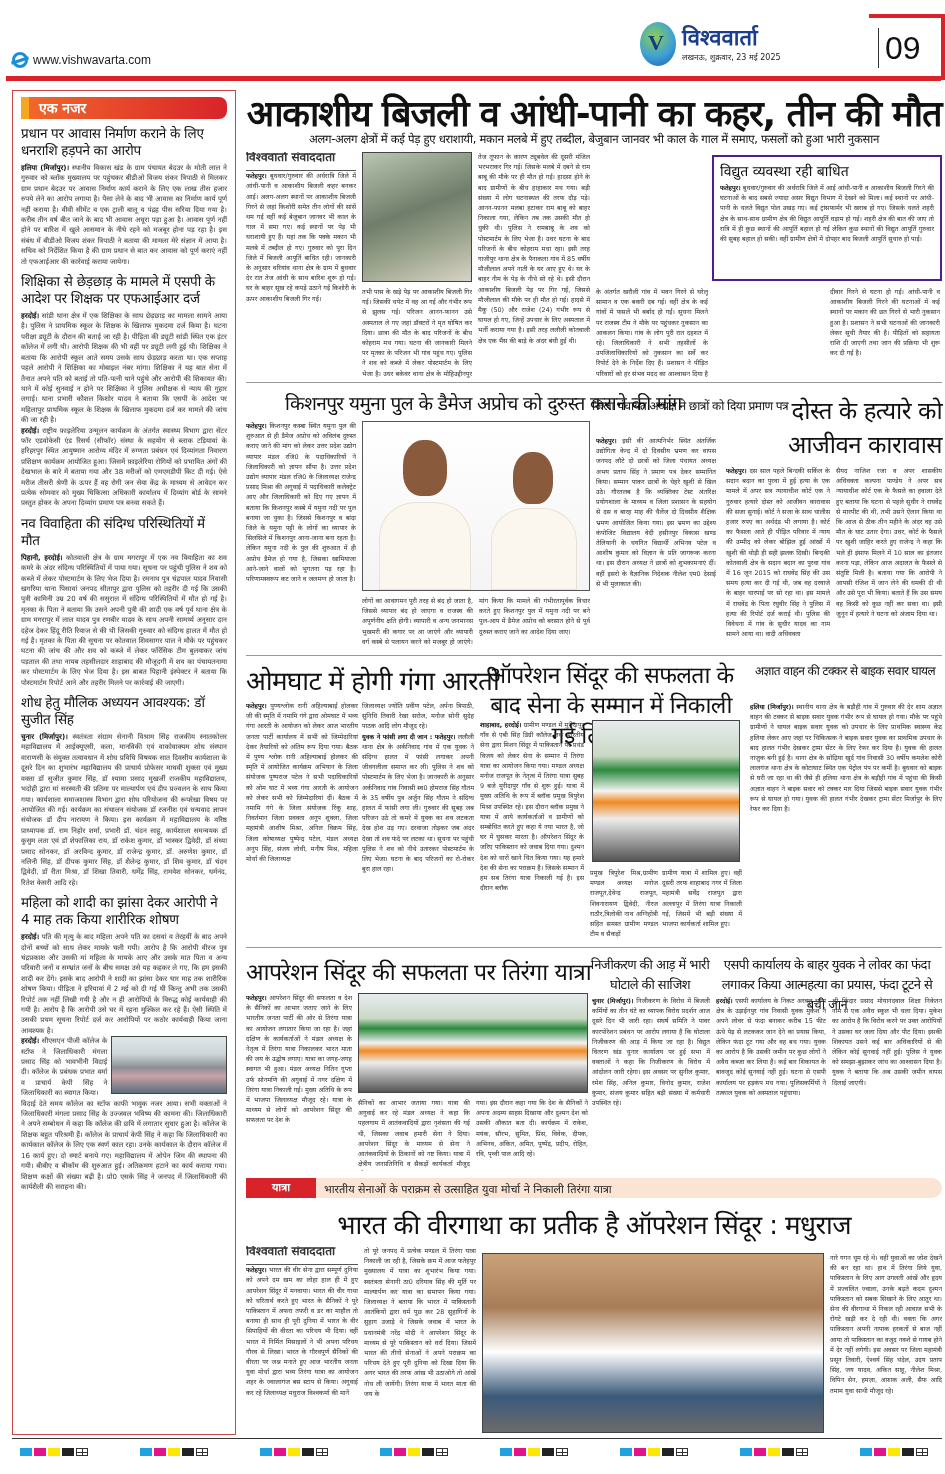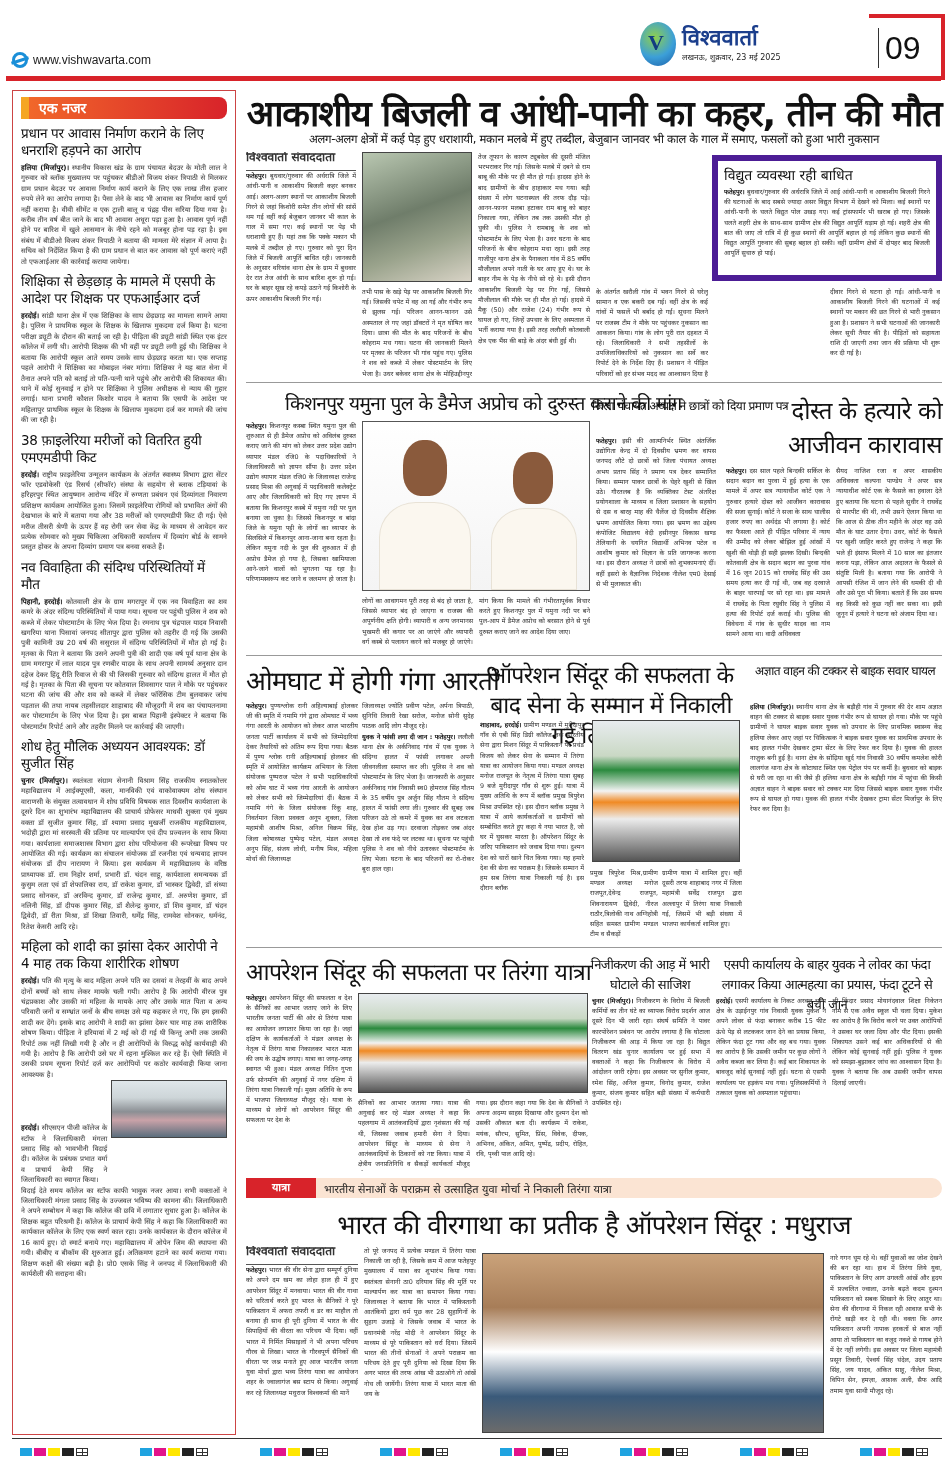--- a/index.html
+++ b/index.html
@@ -33,21 +33,21 @@
   .shirt { position: absolute; background: #fbf7ef; border-radius: 40% 40% 0 0; border: 1px solid #e8e2d6; }
   .photo-rally { background: linear-gradient(180deg, #e8ecef 0%, #c9d8c4 25%, #2b8a3e 35%, #f3f3f3 50%, #f08a24 58%, #ececec 70%, #555 100%); border: 1px solid #444; }
   .photo-rally2 { background: linear-gradient(180deg, #caa27a 0%, #a77d58 30%, #ffffff 55%, #3a5a7a 80%, #6b6b6b 100%); border: 1px solid #444; }
 
   
   .main-head { position: absolute; left: 246px; top: 88px; width: 696px; font-size: 36px; font-weight: bold; letter-spacing: -1.2px; color: #111; text-align: center; white-space: nowrap; }
   .main-sub { position: absolute; left: 246px; top: 131px; width: 696px; text-align: center; font-size: 11.5px; color: #111; white-space: nowrap; letter-spacing: -0.3px; }
   .byline { font-size: 12px; font-weight: bold; border-bottom: 1px solid #555; padding-bottom: 8px; margin-bottom: 0; }
   .col-text { position: absolute; font-size: 6.4px; line-height: 10.2px; color: #333; text-align: justify; overflow: hidden; }
   .col-text b { color: #111; }
-  .boxed { position: absolute; border: 6px solid #4c1d95; padding: 4px 6px; }
+  .boxed { position: absolute; border: 2px solid #4c1d95; padding: 4px 6px; }
   .bh { font-size: 14px; font-weight: 500; color: #111; }
   .headline { position: absolute; color: #111; white-space: nowrap; letter-spacing: -0.6px; }
   .h-md { font-size: 19px; font-weight: 500; margin-left: 39px; }
   .h-lg { font-size: 26px; font-weight: 500; }
   .h-sm { font-size: 12px; font-weight: 500; text-align: center; line-height: 18px; }
   .hr { position: absolute; height: 1px; background: #999; }
 
   .yatra-band { position: absolute; left: 246px; top: 1178px; width: 696px; height: 20px; background: #fbe4d3; border-radius: 0 10px 10px 0; display: flex; align-items: center; }
   .yatra-tag { background: #d8232a; color: #fff; font-size: 11px; font-weight: bold; width: 70px; height: 20px; line-height: 20px; text-align: center; margin-right: 8px; }
   .yatra-text { font-size: 11px; color: #222; }
@@ -88,42 +88,41 @@
     <div class="lh">प्रधान पर आवास निर्माण कराने के लिए धनराशि हड़पने का आरोप</div>
     <div class="lt"><b>हलिया (मिर्जापुर)।</b> <span>स्थानीय विकास खंड के ग्राम पंचायत बेदउर के मोती लाल ने गुरुवार को ब्लॉक मुख्यालय पर पहुंचकर बीडीओ विजय शंकर त्रिपाठी से मिलकर ग्राम प्रधान बेदउर पर आवास निर्माण कार्य कराने के लिए एक लाख तीस हजार रुपये लेने का आरोप लगाया है। पैसा लेने के बाद भी आवास का निर्माण कार्य पूर्ण नहीं कराया है। वीवी सीमेंट व एक ट्राली बालू व पंद्रह पीस सरिया दिया गया है। करीब तीन वर्ष बीत जाने के बाद भी आवास अधूरा पड़ा हुआ है। आवास पूर्ण नहीं होने पर बारिश में खुले आसमान के नीचे रहने को मजबूर होना पड़ रहा है। इस संबंध में बीडीओ विजय शंकर त्रिपाठी ने बताया की मामला मेरे संज्ञान में आया है। सचिव को निर्देशित किया है की ग्राम प्रधान से बात कर आवास को पूर्ण कराएं नहीं तो एफआईआर की कार्रवाई कराया जायेगा।</span></div>
   </div>
 
   <div>
     <div class="lh">शिक्षिका से छेड़छाड़ के मामले में एसपी के आदेश पर शिक्षक पर एफआईआर दर्ज</div>
     <div class="lt"><b>हरदोई।</b> <span>सांडी थाना क्षेत्र में एक शिक्षिका के साथ छेड़छाड़ का मामला सामने आया है। पुलिस ने प्राथमिक स्कूल के शिक्षक के खिलाफ मुकदमा दर्ज किया है। घटना परीक्षा ड्यूटी के दौरान की बताई जा रही है। पीड़िता की ड्यूटी सांडी स्थित एक इंटर कॉलेज में लगी थी। आरोपी शिक्षक की भी वहीं पर ड्यूटी लगी हुई थी। शिक्षिका ने बताया कि आरोपी स्कूल आते समय उसके साथ छेड़छाड़ करता था। एक सप्ताह पहले आरोपी ने शिक्षिका का मोबाइल नंबर मांगा। शिक्षिका ने यह बात सेना में तैनात अपने पति को बताई तो पति-पत्नी थाने पहुंचे और आरोपी की शिकायत की। थाने में कोई सुनवाई न होने पर शिक्षिका ने पुलिस अधीक्षक से न्याय की गुहार लगाई। थाना प्रभारी कौशल किशोर यादव ने बताया कि एसपी के आदेश पर महिलापुर प्राथमिक स्कूल के शिक्षक के खिलाफ मुकदमा दर्ज कर मामले की जांच की जा रही है।</span></div>
   </div>
 
   <div>
-    <div class="lh">38 फ़ाइलेरिया मरीजों को वितरित हुयी एमएमडीपी किट</div>
     <div class="lt"><b>हरदोई।</b> <span>राष्ट्रीय फ़ाइलेरिया उन्मूलन कार्यक्रम के अंतर्गत स्वास्थ्य विभाग द्वारा सेंटर फॉर एडवोकेसी एंड रिसर्च (सीफॉर) संस्था के सहयोग से ब्लाक टड़ियावां के हरिहरपुर स्थित आयुष्मान आरोग्य मंदिर में रुग्णता प्रबंधन एवं दिव्यांगता निवारण प्रशिक्षण कार्यक्रम आयोजित हुआ। जिसमें फ़ाइलेरिया रोगियों को प्रभावित अंगों की देखभाल के बारे में बताया गया और 38 मरीजों को एमएमडीपी किट दी गई। ऐसे मरीज तीसरी श्रेणी के ऊपर हैं वह रोगी जन सेवा केंद्र के माध्यम से आवेदन कर प्रत्येक सोमवार को मुख्य चिकित्सा अधिकारी कार्यालय में दिव्यांग बोर्ड के सामने प्रस्तुत होकर के अपना दिव्यांग प्रमाण पत्र बनवा सकते हैं।</span></div>
   </div>
 
   <div>
     <div class="lh">नव विवाहिता की संदिग्ध परिस्थितियों में मौत</div>
     <div class="lt"><b>पिहानी, हरदोई।</b> <span>कोतवाली क्षेत्र के ग्राम मगरापुर में एक नव विवाहिता का शव कमरे के अंदर संदिग्ध परिस्थितियों में पाया गया। सूचना पर पहुंची पुलिस ने शव को कब्जे में लेकर पोस्टमार्टम के लिए भेज दिया है। रमनाथ पुत्र चंद्रपाल यादव निवासी खगरिया थाना पिसावां जनपद सीतापुर द्वारा पुलिस को तहरीर दी गई कि उसकी पुत्री कामिनी उम्र 20 वर्ष की ससुराल में संदिग्ध परिस्थितियों में मौत हो गई है। मृतका के पिता ने बताया कि उसने अपनी पुत्री की शादी एक वर्ष पूर्व थाना क्षेत्र के ग्राम मगरापुर में लाल यादव पुत्र रणबीर यादव के साथ अपनी सामर्थ्य अनुसार दान दहेज देकर हिंदू रीति रिवाज से की थी जिसकी गुरुवार को संदिग्ध हालत में मौत हो गई है। मृतका के पिता की सूचना पर कोतवाल शिवसागर पाल ने मौके पर पहुंचकर घटना की जांच की और शव को कब्जे में लेकर फॉरेंसिक टीम बुलवाकर जांच पड़ताल की तथा नायब तहसीलदार शाहाबाद की मौजूदगी में शव का पंचायतनामा कर पोस्टमार्टम के लिए भेज दिया है। इस बाबत पिहानी इंस्पेक्टर ने बताया कि पोस्टमार्टम रिपोर्ट आने और तहरीर मिलने पर कार्रवाई की जाएगी।</span></div>
   </div>
 
   <div>
     <div class="lh">शोध हेतु मौलिक अध्ययन आवश्यक: डॉ सुजीत सिंह</div>
     <div class="lt"><b>चुनार (मिर्जापुर)।</b> <span>स्वतंत्रता संग्राम सेनानी विश्राम सिंह राजकीय स्नातकोत्तर महाविद्यालय में आईक्यूएसी, कला, मानविकी एवं वाकोवाक्यम शोध संस्थान वाराणसी के संयुक्त तत्वावधान में शोध प्रविधि विषयक सात दिवसीय कार्यशाला के दूसरे दिन का शुभारंभ महाविद्यालय की प्राचार्य प्रोफेसर माधवी शुक्ला एवं मुख्य वक्ता डॉ सुजीत कुमार सिंह, डॉ श्यामा प्रसाद मुखर्जी राजकीय महाविद्यालय, भदोही द्वारा मां सरस्वती की प्रतिमा पर माल्यार्पण एवं दीप प्रज्वलन के साथ किया गया। कार्यशाला समाजशास्त्र विभाग द्वारा शोध परियोजना की रूपरेखा विषय पर आयोजित की गई। कार्यक्रम का संचालन संयोजक डॉ रजनीश एवं धन्यवाद ज्ञापन संयोजक डॉ दीप नारायण ने किया। इस कार्यक्रम में महाविद्यालय के वरिष्ठ प्राध्यापक डॉ. राम निहोर शर्मा, प्रभारी डॉ. चंदन साहू, कार्यशाला समन्वयक डॉ कुसुम लता एवं डॉ शेफालिका राय, डॉ राकेश कुमार, डॉ भास्कर द्विवेदी, डॉ संध्या प्रसाद सोनकर, डॉ अरविन्द कुमार, डॉ राजेन्द्र कुमार, डॉ. अरुणेश कुमार, डॉ नलिनी सिंह, डॉ दीपक कुमार सिंह, डॉ शैलेन्द्र कुमार, डॉ शिव कुमार, डॉ चंदन द्विवेदी, डॉ रीता मिश्रा, डॉ शिखा तिवारी, धर्मेंद्र सिंह, रामवेश सोनकर, धर्मनंद, रितेश केसरी आदि रहे।</span></div>
   </div>
 
   <div>
     <div class="lh">महिला को शादी का झांसा देकर आरोपी ने 4 माह तक किया शारीरिक शोषण</div>
     <div class="lt"><b>हरदोई।</b> <span>पति की मृत्यु के बाद महिला अपने पति का दसवां व तेरहवीं के बाद अपने दोनों बच्चों को साथ लेकर मायके चली गयी। आरोप है कि आरोपी वीरज पुत्र चंद्रप्रकाश और उसकी मां महिला के मायके आए और उसके मात पिता व अन्य परिवारी जनों व सम्भ्रांत जनों के बीच समक्ष उसे यह कहकर ले गए, कि हम इसकी शादी कर देंगे। इसके बाद आरोपी ने शादी का झांसा देकर चार माह तक शारीरिक शोषण किया। पीड़िता ने हरियावां में 2 मई को दी गई थी किन्तु अभी तक उसकी रिपोर्ट तक नहीं लिखी गयी है और न ही आरोपियों के विरुद्ध कोई कार्यवाही की गयी है। आरोप है कि आरोपी उसे घर में रहना मुश्किल कर रहे हैं। ऐसी स्थिति में उसकी प्रथम सूचना रिपोर्ट दर्ज कर आरोपियों पर कठोर कार्यवाही किया जाना आवश्यक है।</span></div>
   </div>
 
   <div>
     <div style="display:flex; gap:4px;">
-      <div class="lt" style="width:88px;margin-top:43px;"><b>हरदोई।</b> <span>सीएसएन पीजी कॉलेज के स्टॉफ ने जिलाधिकारी मंगला प्रसाद सिंह को भावभीनी विदाई दी। कॉलेज के प्रबंधक प्रभात वर्मा व प्राचार्य केपी सिंह ने जिलाधिकारी का स्वागत किया।</span></div>
+      <div class="lt" style="width:88px;"><b>हरदोई।</b> <span>सीएसएन पीजी कॉलेज के स्टॉफ ने जिलाधिकारी मंगला प्रसाद सिंह को भावभीनी विदाई दी। कॉलेज के प्रबंधक प्रभात वर्मा व प्राचार्य केपी सिंह ने जिलाधिकारी का स्वागत किया।</span></div>
       <div class="photo-people" style="width:118px; height:58px;"></div>
     </div>
     <div class="lt">विदाई देते समय कॉलेज का स्टॉफ काफी भावुक नजर आया। सभी वक्ताओं ने जिलाधिकारी मंगला प्रसाद सिंह के उज्जवल भविष्य की कामना की। जिलाधिकारी ने अपने सम्बोधन में कहा कि कॉलेज की छवि में लगातार सुधार हुआ है। कॉलेज के शिक्षक बहुत परिश्रमी हैं। कॉलेज के प्राचार्य केपी सिंह ने कहा कि जिलाधिकारी का कार्यकाल कॉलेज के लिए एक स्वर्ण काल रहा। उनके कार्यकाल के दौरान कॉलेज में 16 कार्य हुए। दो स्मार्ट बनाये गए। महाविद्यालय में ओपेन जिम की स्थापना की गयी। बीबीए व बीकॉम की शुरुआत हुई। अतिक्रमण हटाने का कार्य कराया गया। शिक्षण कक्षों की संख्या बढ़ी है। प्रो0 एसके सिंह ने जनपद में जिलाधिकारी की कार्यशैली की सराहना की।</div>
   </div>
 </div>
 
 <div class="main-head">आकाशीय बिजली व आंधी-पानी का कहर, तीन की मौत</div>
 <div class="main-sub">अलग-अलग क्षेत्रों में कई पेड़ हुए धराशायी, मकान मलबे में हुए तब्दील,  बेजुबान जानवर भी काल के गाल में समाए, फसलों को हुआ भारी नुकसान</div>
 
 <div class="col-text" style="left:246px; top:152px; width:110px; height:226px;">

